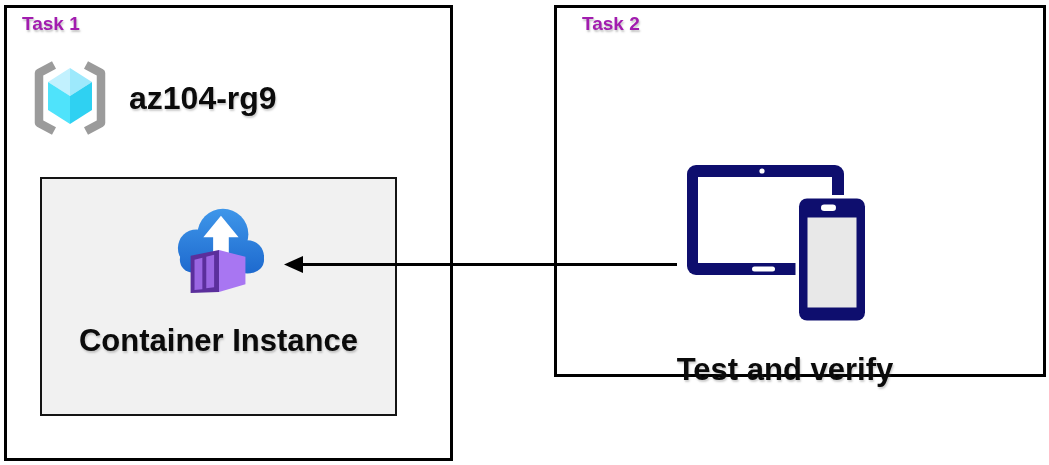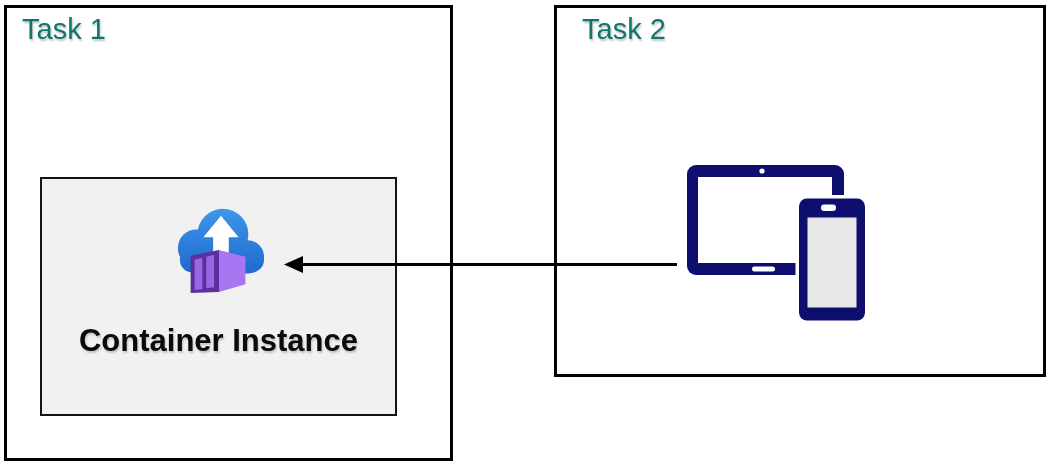--- a/index.html
+++ b/index.html
@@ -7,21 +7,21 @@
     position:relative; width:1049px; height:465px; background:#ffffff;
     font-family:"Liberation Sans", sans-serif; overflow:hidden;
   }
   .task-box {
     position:absolute; box-sizing:border-box; background:#ffffff;
     border:3px solid #000000;
   }
   #task1-box { left:4px; top:5px; width:449px; height:456px; }
   #task2-box { left:554px; top:5px; width:492px; height:372px; }
   .task-title {
-    position:absolute; font-size:29px; font-weight:normal; color:#0f766e;
+    position:absolute; font-size:19px; font-weight:bold; color:#a21caf;
     text-shadow:1px 2px 2px rgba(90,90,90,0.35); white-space:nowrap;
   }
   #task1-title { left:15px; top:5px; }
   #task2-title { left:25px; top:5px; }
   .rg-row {
     position:absolute; left:20px; top:52px;
     display:flex; align-items:center; gap:16px;
   }
   .rg-name {
     font-size:32px; font-weight:bold; color:#0b0b0b;
@@ -49,20 +49,33 @@
   }
 </style>
 </head>
 <body>
 
 <div class="canvas">
 
   <div class="task-box" id="task1-box">
     <div class="task-title" id="task1-title">Task 1</div>
 
+    <div class="rg-row">
+      <svg width="86" height="76" viewBox="0 0 86 76">
+        <path d="M27 5 L12 13 L12 63 L27 71" fill="none" stroke="#9b9b9b" stroke-width="8.5" stroke-linejoin="round"></path>
+        <path d="M59 5 L74 13 L74 63 L59 71" fill="none" stroke="#9b9b9b" stroke-width="8.5" stroke-linejoin="round"></path>
+        <g>
+          <polygon points="43,8 21,22 43,36" fill="#c2f1fe"></polygon>
+          <polygon points="43,8 65,22 43,36" fill="#9de9fc"></polygon>
+          <polygon points="21,22 43,36 43,64 21,50" fill="#4fe3fb"></polygon>
+          <polygon points="65,22 65,50 43,64 43,36" fill="#2fd1f2"></polygon>
+        </g>
+      </svg>
+      <span class="rg-name">az104-rg9</span>
+    </div>
 
     <div class="inner-box">
       <svg class="aci-icon" width="98" height="93" viewBox="0 0 100 95">
         <defs>
           <linearGradient id="cloudGrad" gradientUnits="userSpaceOnUse" x1="50" y1="6" x2="50" y2="78">
             <stop offset="0" stop-color="#3f97ea"></stop>
             <stop offset="1" stop-color="#1b66cc"></stop>
           </linearGradient>
         </defs>
         <g>
@@ -94,20 +107,21 @@
         <rect x="67" y="105.5" width="23" height="5" rx="2.5" fill="#ffffff"></rect>
       </g>
       <g>
         <rect x="110.5" y="34" width="73.5" height="129" rx="11" fill="#ffffff"></rect>
         <rect x="114" y="37.5" width="66" height="122" rx="8" fill="#0e0e6e"></rect>
         <rect x="122.5" y="56.5" width="49" height="90" fill="#e8e8e8"></rect>
         <rect x="136" y="43.5" width="15" height="6.5" rx="3.2" fill="#ffffff"></rect>
       </g>
     </svg>
 
+    <div class="task2-caption">Test and verify</div>
   </div>
 
   <svg class="arrow-overlay" viewBox="0 0 1049 465">
     <line x1="300" y1="264.5" x2="677" y2="264.5" stroke="#000000" stroke-width="3"></line>
     <polygon points="284,264.5 303,256 303,273" fill="#000000"></polygon>
   </svg>
 
 </div>
 
 </body></html>

